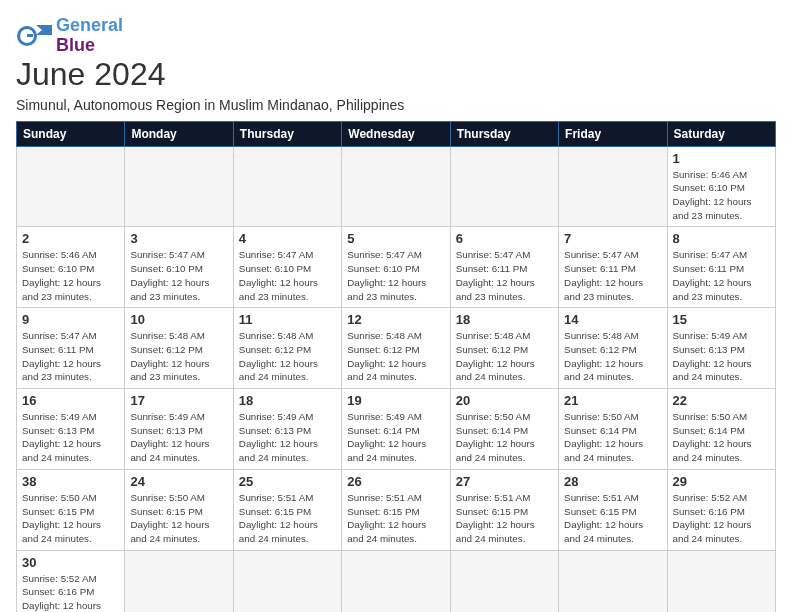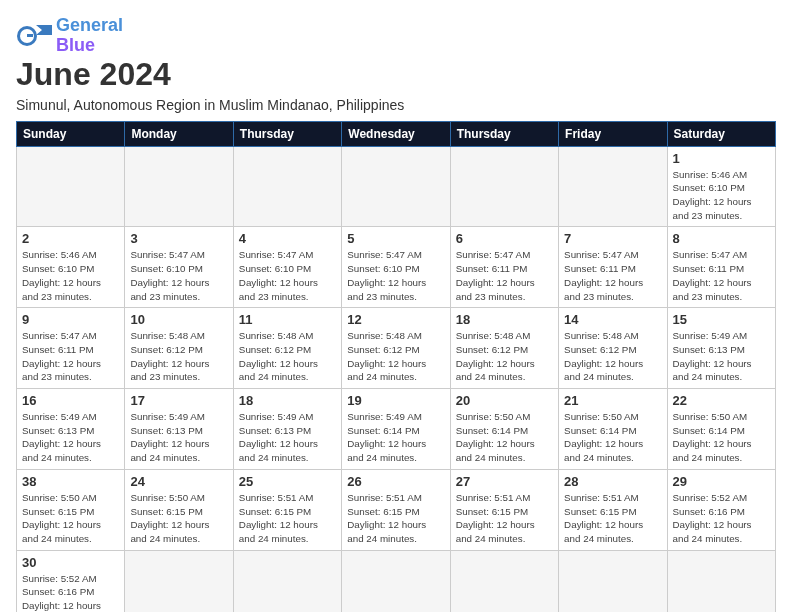--- a/index.html
+++ b/index.html
@@ -30,21 +30,21 @@
     }
     .logo-text span {
       color: #4a90d9;
     }
     .logo-icon {
       width: 36px;
       height: 30px;
     }
     .month-title {
       font-size: 32px;
-      font-weight: bold;
+      font-weight: normal;
       color: #333;
       text-align: right;
     }
     .subtitle {
       text-align: left;
       font-size: 14px;
       color: #333;
       margin-bottom: 8px;
       font-weight: normal;
     }
@@ -97,21 +97,21 @@
     <svg class="logo-icon" viewBox="0 0 36 30" xmlns="http://www.w3.org/2000/svg">
 
       <circle cx="11" cy="15" r="10" fill="#3a7abf"></circle>
       <circle cx="11" cy="15" r="7" fill="white"></circle>
       <rect x="11" y="13" width="6" height="3" fill="#3a7abf"></rect>
 
       <polygon points="20,4 36,4 36,14 20,14 26,9" fill="#3a7abf"></polygon>
     </svg>
     <div>
       <div class="logo-text">
-        <span>General</span><br><span style="color:#8b5cf6">Blue</span>
+        <span>General</span><br><span style="color:#701a75">Blue</span>
       </div>
     </div>
   </div>
   <div class="month-title">June 2024</div>
 </div>
 
 <div class="subtitle">Simunul, Autonomous Region in Muslim Mindanao, Philippines</div>
 
 <table class="calendar-table">
   <thead>

